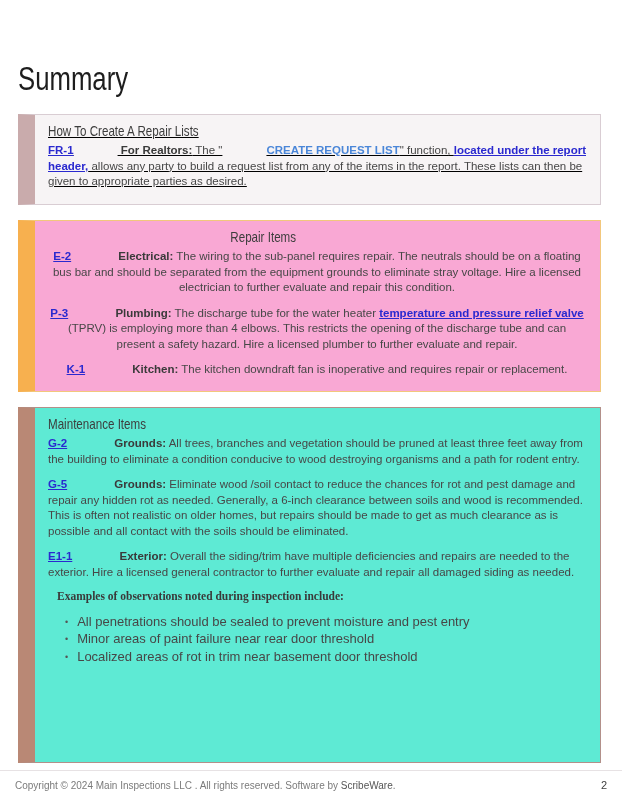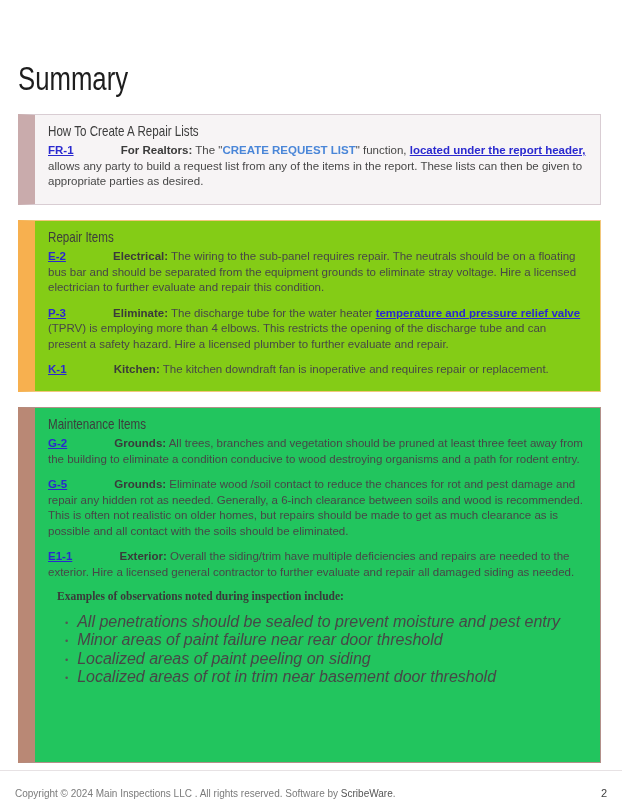--- a/index.html
+++ b/index.html
@@ -24,23 +24,23 @@
     white-space: nowrap;
     letter-spacing: 0px;
   }
 
   .box {
     border: 1px solid;
     border-left-width: 17px;
     padding: 8px 14px 12px 13px;
     margin-bottom: 15px;
   }
-  .box-howto       { background: #f7f4f5; border-color: #d9cdd3; border-left-color: #c9abac; min-height: 91px; }
-  .box-repair      { background: #84cc16; border-color: #f2c77c; border-left-color: #f7b04f; min-height: 172px; }
-  .box-maintenance { background: #22c55e; border-color: #b2908a; border-left-color: #b98875; min-height: 356px; }
+  .box-howto       { background: #f7f4f5; border-color: #d9cdd3; border-left-color: #c9abac; min-height: 91px; text-decoration: underline; }
+  .box-repair      { background: #f9a8d4; border-color: #f2c77c; border-left-color: #f7b04f; min-height: 172px; text-align: center; }
+  .box-maintenance { background: #5eead4; border-color: #b2908a; border-left-color: #b98875; min-height: 356px; }
 
   h2.section-heading {
     margin: 0 0 4px 0;
     font-size: 14.5px;
     font-weight: 500;
     color: #3d3d3d;
     transform: scaleX(0.8);
     transform-origin: left center;
     white-space: nowrap;
   }
@@ -52,58 +52,57 @@
     color: #474747;
   }
   .box p.no-gap { margin-bottom: 0; }
 
   a.code-link, a.inline-link {
     color: #2a29cf;
     font-weight: bold;
     text-decoration: underline;
     cursor: pointer;
   }
-  .function-name { color: #4a86d8; font-weight: bold; }
+  .function-name { color: #4a86d8; font-weight: bold; margin-left: 44px; }
   strong.finding-label { color: #3a3a3a; margin-left: 44px; }
 
   p.examples-heading {
     margin: 9px;
     font-weight: bold;
     color: #3a3a3a;
     font-family: Liberation Serif, serif;
   }
 
   ul.bullet-list {
     list-style: none;
     margin: 8px 0 0 0;
     padding: 0 0 0 17px;
   }
   ul.bullet-list li {
-    font-size: 16px;
+    font-size: 13px;
     line-height: 15.5px;
     color: #474747;
     margin-bottom: 0;
-    font-style: italic;
   }
   ul.bullet-list li::before {
     content: "\2022";
     font-size: 9px;
     margin-right: 9px;
     position: relative;
     top: -1px;
     color: #555;
   }
   ul.bullet-list li.gap { margin-top: 0; }
 
   footer.page-footer {
     position: absolute;
     left: 0; right: 0;
     top: 770px;
     border-top: 1px solid #e7e2e4;
-    padding: 16px 15px 0 15px;
+    padding: 8px 15px 0 15px;
     display: flex;
     justify-content: space-between;
     align-items: baseline;
     font-size: 10px;
     color: #7b7b7b;
   }
   footer.page-footer a.software-link {
     color: #555555;
     text-decoration: none;
     cursor: pointer;
@@ -118,34 +117,33 @@
   <h1 class="page-title">Summary</h1>
 
   <section class="box box-howto">
     <h2 class="section-heading">How To Create A Repair Lists</h2>
     <p class="no-gap"><a class="code-link">FR-1</a><strong class="finding-label"> For Realtors:</strong><span> The "</span><span class="function-name">CREATE REQUEST LIST</span><span>" function, </span><a class="inline-link">located under the report header,</a><span> allows any party to build a request list from any of the items in the report.  These lists can then be given to appropriate parties as desired.</span></p>
   </section>
 
   <section class="box box-repair">
     <h2 class="section-heading">Repair Items</h2>
     <p><a class="code-link">E-2</a><strong class="finding-label"> Electrical:</strong><span> The wiring to the sub-panel requires repair. The neutrals should be on a floating bus bar and should be separated from the equipment grounds to eliminate stray voltage. Hire a licensed electrician to further evaluate and repair this condition.</span></p>
-    <p><a class="code-link">P-3</a><strong class="finding-label"> Eliminate:</strong><span> The discharge tube for the water heater </span><a class="inline-link">temperature and pressure relief valve</a><span> (TPRV) is employing more than 4 elbows. This restricts the opening of the discharge tube and can present a safety hazard. Hire a licensed plumber to further evaluate and repair.</span></p>
+    <p><a class="code-link">P-3</a><strong class="finding-label"> Plumbing:</strong><span> The discharge tube for the water heater </span><a class="inline-link">temperature and pressure relief valve</a><span> (TPRV) is employing more than 4 elbows. This restricts the opening of the discharge tube and can present a safety hazard. Hire a licensed plumber to further evaluate and repair.</span></p>
     <p class="no-gap"><a class="code-link">K-1</a><strong class="finding-label"> Kitchen:</strong><span> The kitchen downdraft fan is inoperative and requires repair or replacement.</span></p>
   </section>
 
   <section class="box box-maintenance">
     <h2 class="section-heading">Maintenance Items</h2>
     <p><a class="code-link">G-2</a><strong class="finding-label"> Grounds:</strong><span> All trees, branches and vegetation should be pruned at least three feet away from the building to eliminate a condition conducive to wood destroying organisms and a path for rodent entry.</span></p>
     <p><a class="code-link">G-5</a><strong class="finding-label"> Grounds:</strong><span> Eliminate wood /soil contact to reduce the chances for rot and pest damage and repair any hidden rot as needed. Generally, a 6-inch clearance between soils and wood is recommended. This is often not realistic on older homes, but repairs should be made to get as much clearance as is possible and all contact with the soils should be eliminated.</span></p>
     <p class="no-gap"><a class="code-link">E1-1</a><strong class="finding-label"> Exterior:</strong><span> Overall the siding/trim have multiple deficiencies and repairs are needed to the exterior. Hire a licensed general contractor to further evaluate and repair all damaged siding as needed.</span></p>
     <p class="examples-heading">Examples of observations noted during inspection include:</p>
     <ul class="bullet-list">
       <li>All penetrations should be sealed to prevent moisture and pest entry</li>
       <li class="gap">Minor areas of paint failure near rear door threshold</li>
-      <li>Localized areas of paint peeling on siding</li>
       <li>Localized areas of rot in trim near basement door threshold</li>
     </ul>
   </section>
 
 </div>
 
 <footer class="page-footer">
   <div><span>Copyright © 2024 Main Inspections LLC . All rights reserved. Software by </span><a class="software-link">ScribeWare</a><span>.</span></div>
   <span class="page-number">2</span>
 </footer>

